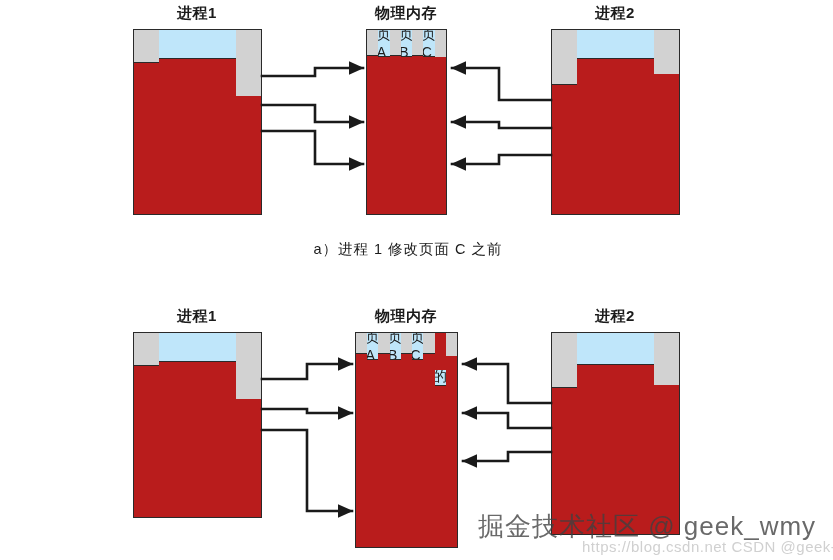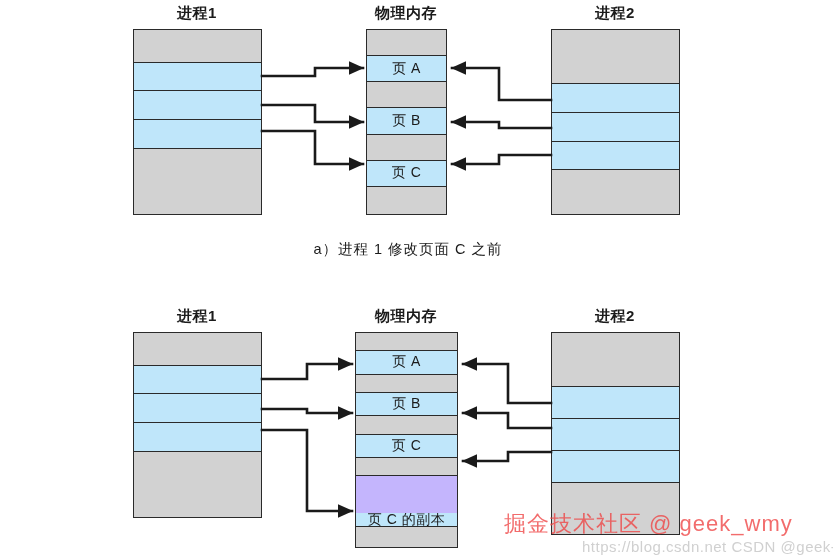--- a/index.html
+++ b/index.html
@@ -32,22 +32,22 @@
     text-align: center;
     white-space: nowrap;
     transform: translateX(-50%);
   }
   
   .membox {
     position: absolute;
     box-sizing: border-box;
     border: 1.6px solid #2a2a2a;
     display: flex;
-    flex-direction: column;
-    background: #c4b5fd;
+    flex-direction: row;
+    background: #b91c1c;
   }
   .cell {
     box-sizing: border-box;
     width: 100%;
     display: flex;
     align-items: center;
     justify-content: center;
     font-size: 14px;
     letter-spacing: 0.5px;
     color: #1b1b1b;
@@ -77,27 +77,26 @@
   .wire {
     fill: none;
     stroke: #1a1a1a;
     stroke-width: 2.6px;
     stroke-linecap: square;
     stroke-linejoin: miter;
   }
   
   .watermark-main {
     position: absolute;
-    font-size: 22px;
+    font-size: 26px;
     font-weight: 500;
-    color: #ef4444;
+    color: #404040;
     opacity: 0.78;
     white-space: nowrap;
     letter-spacing: 1px;
-    margin-left: 26px;
   }
   .watermark-sub {
     position: absolute;
     font-size: 15px;
     color: #c8c8c8;
     opacity: 0.85;
     white-space: nowrap;
     letter-spacing: 0.5px;
   }
 </style>

